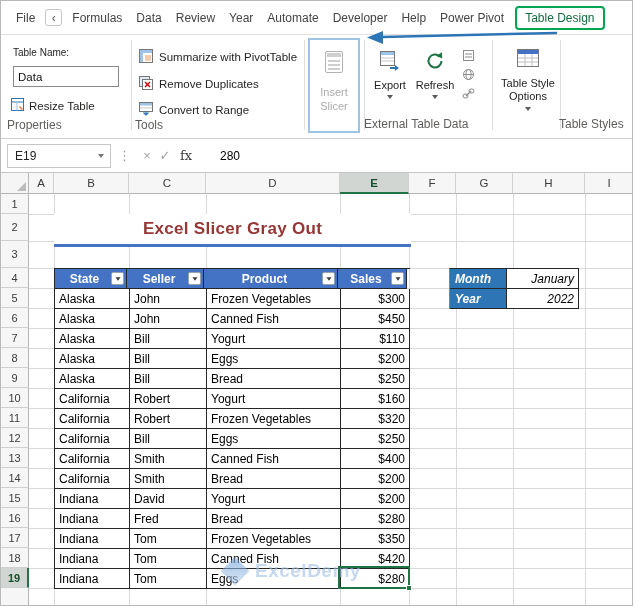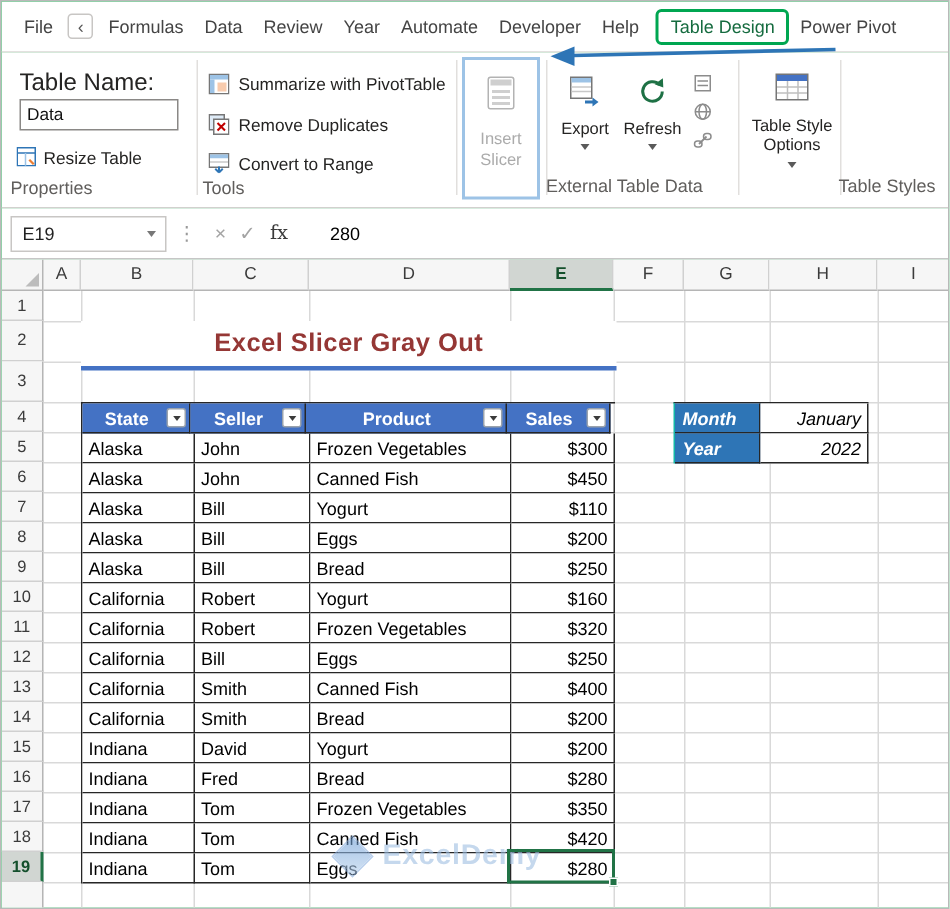--- a/index.html
+++ b/index.html
@@ -11,21 +11,21 @@
   .tab{font-size:12px;color:#444;padding:5px 7px;white-space:nowrap;cursor:default;}
   .tab.active{color:#156b3f;border:2px solid #00A651;border-radius:4px;padding:3px 8px;margin-left:4px;}
   .tab-chevron{width:17px;height:17px;border:1px solid #c8c6c4;border-radius:3px;display:flex;align-items:center;justify-content:center;font-size:12px;color:#555;margin:0 3px;}
 
   
   .ribbon{position:absolute;top:34px;left:0;right:0;height:104px;background:#fff;border-bottom:1px solid #d2d0ce;z-index:4;}
   .gdiv{position:absolute;top:5px;height:90px;width:1px;background:#e1dfdd;}
   .gcaption{position:absolute;bottom:7px;font-size:12px;color:#605E5C;white-space:nowrap;}
   .rgroup{position:absolute;top:0;height:104px;}
   .g-props{left:6px;width:122px;}
-  .tn-label{position:absolute;top:12px;left:6px;font-size:16px;color:#252423;white-space:nowrap;}
+  .tn-label{position:absolute;top:12px;left:6px;font-size:10px;color:#252423;white-space:nowrap;}
   .tn-input{position:absolute;top:31px;left:6px;width:106px;height:21px;border:1px solid #8a8886;font-size:11.5px;padding:0 4px;font-family:"Liberation Sans",sans-serif;color:#111;}
   .resize-btn{position:absolute;top:63px;left:4px;display:flex;align-items:center;gap:5px;font-size:11.5px;color:#252423;}
   .g-tools{left:134px;width:168px;}
   .tool-btn{position:absolute;left:4px;display:flex;align-items:center;gap:6px;font-size:11.5px;color:#252423;height:22px;white-space:nowrap;}
   .g-ext{left:363px;width:130px;}
   .big-btn{position:absolute;display:flex;flex-direction:column;align-items:center;gap:3px;font-size:11px;color:#252423;text-align:center;line-height:1.2;}
   .dd{width:0;height:0;border-left:3.5px solid transparent;border-right:3.5px solid transparent;border-top:4px solid #5a5a5a;}
   .slicer-box{position:absolute;left:307px;top:3px;width:52px;height:95px;border:2px solid #9DC3E6;}
   .slicer-btn{width:100%;height:100%;display:flex;flex-direction:column;align-items:center;padding-top:9px;gap:7px;}
   .slicer-label{font-size:11px;color:#ababab;text-align:center;line-height:1.25;}
@@ -76,22 +76,22 @@
   <div class="tabbar" id="tabbar">
       <div class="tab">File</div>
       <div class="tab-chevron">‹</div>
       <div class="tab">Formulas</div>
       <div class="tab">Data</div>
       <div class="tab">Review</div>
       <div class="tab">Year</div>
       <div class="tab">Automate</div>
       <div class="tab">Developer</div>
       <div class="tab">Help</div>
+      <div class="tab">Power Pivot</div>
       <div class="tab active">Table Design</div>
-      <div class="tab">Power Pivot</div>
     </div>
 
   <div class="ribbon">
 
     <div class="rgroup g-props">
       <div class="tn-label">Table Name:</div>
       <input class="tn-input" value="Data" style="">
       <div class="resize-btn">
         <span><svg width="13" height="13">
               <rect x="0.5" y="0.5" width="12" height="12" fill="#fff" stroke="#2E75B6"></rect>

